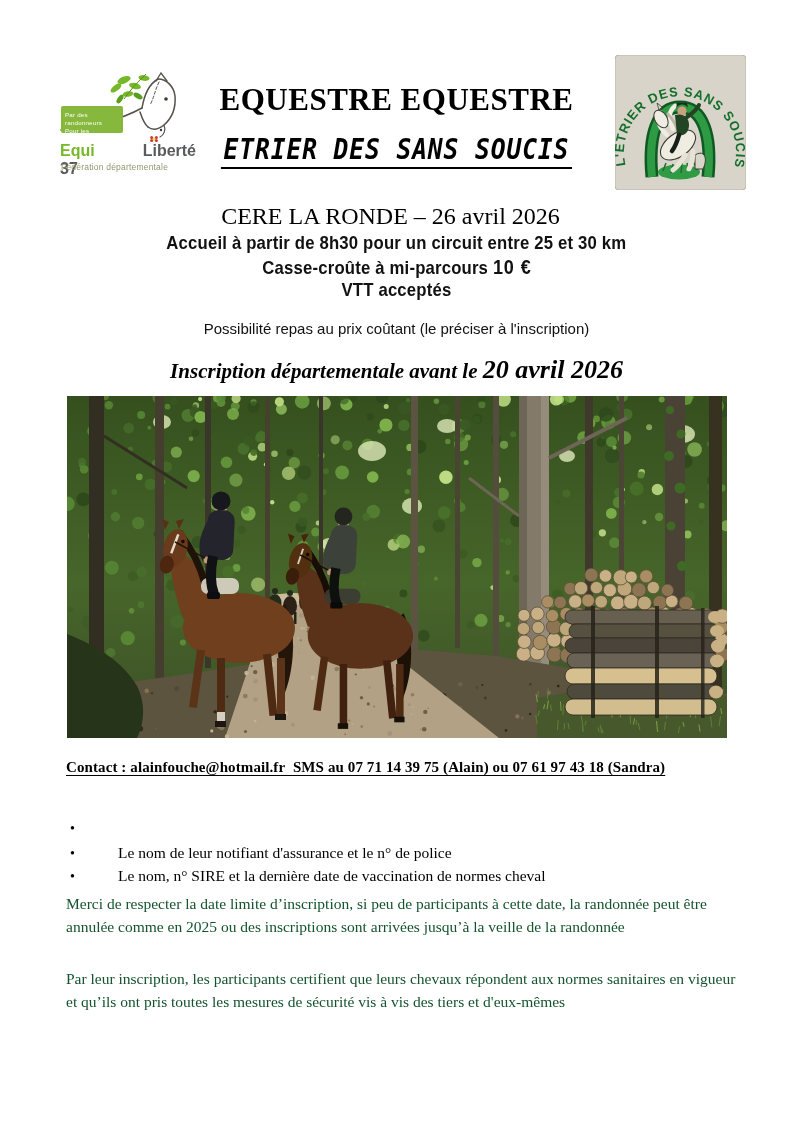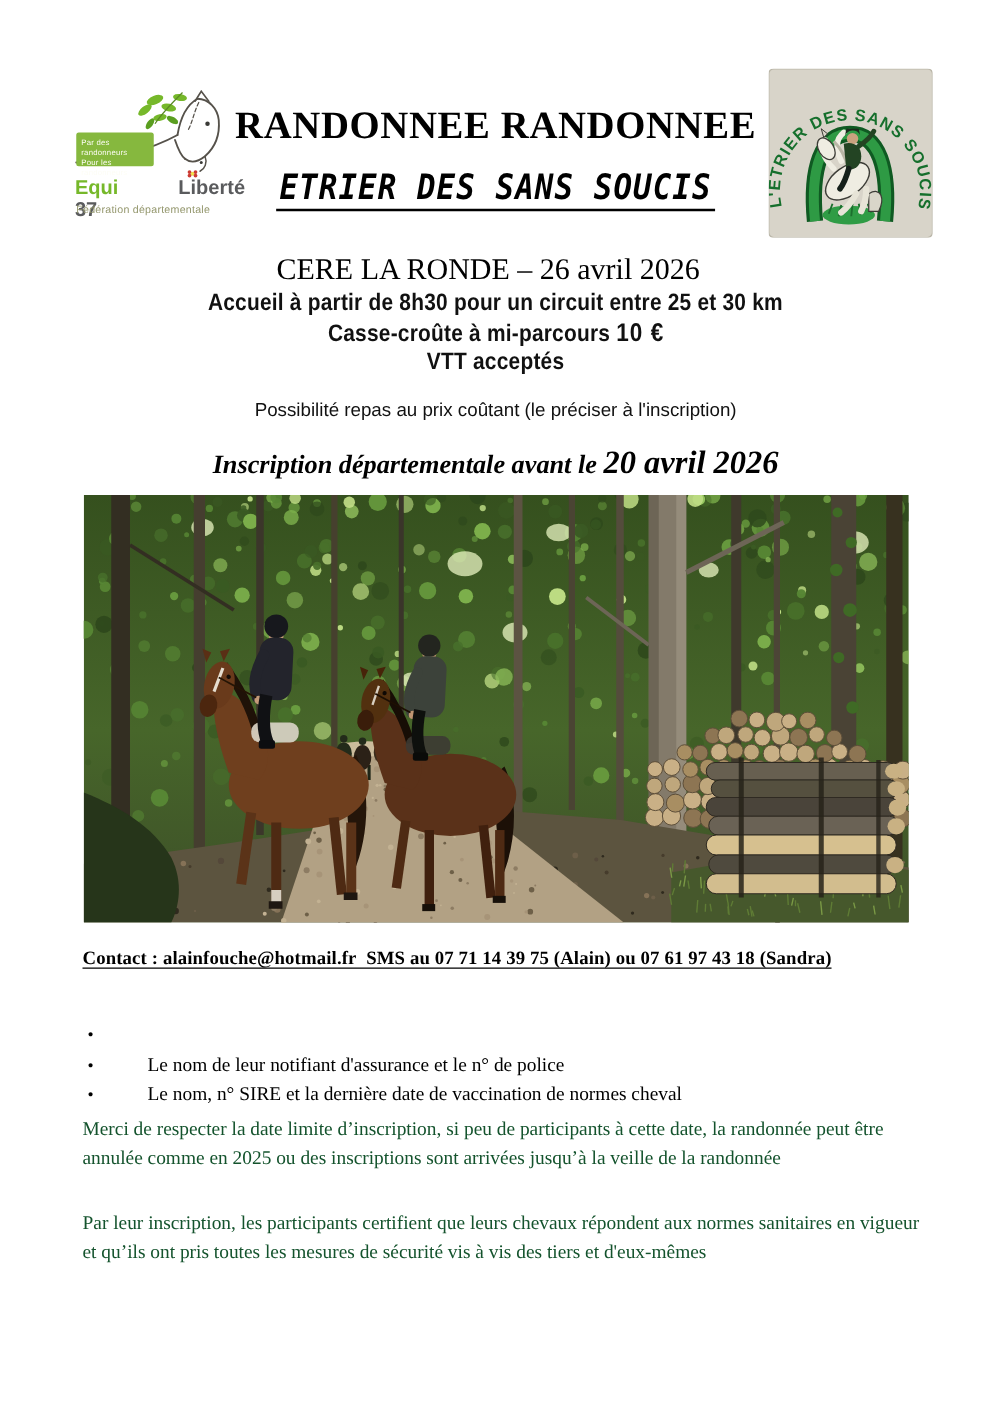--- a/index.html
+++ b/index.html
@@ -134,21 +134,21 @@
         <path d="M72,62 C78,58 82,54 84,50" fill="none" stroke="#234423" stroke-width="4" stroke-linecap="round"></path>
         <path d="M64,80 C62,87 60,92 57,96" fill="none" stroke="#15201a" stroke-width="4.5" stroke-linecap="round"></path>
       </g>
 
       <text font-family="Liberation Sans, DejaVu Sans, sans-serif" font-size="13.2" font-weight="700" fill="#156f2c" letter-spacing="1">
         <textPath href="#arcpath" startOffset="8" textLength="204" lengthAdjust="spacingAndGlyphs">L'ETRIER DES SANS SOUCIS</textPath>
       </text>
     </svg>
   </div>
 
-  <h1 class="abs title1">RANDONNEE RANDONNEE</h1>
+  <h1 class="abs title1">EQUESTRE EQUESTRE</h1>
   <h2 class="abs title2"><span class="und">ETRIER DES SANS SOUCIS</span></h2>
 
   <div class="abs locdate">CERE LA RONDE – 26 avril 2026</div>
   <div class="abs condline l1"><span class="cond">Accueil à partir de 8h30 pour un circuit entre 25 et 30 km</span></div>
   <div class="abs condline l2"><span class="cond"><span>Casse-croûte à mi-parcours </span><span class="price">10 €</span></span></div>
   <div class="abs meal">Possibilité repas au prix coûtant (le préciser à l'inscription)</div>
   <div class="abs condline l3"><span class="cond">VTT acceptés</span></div>
   <div class="abs deadline"><span class="pre">Inscription départementale avant le </span><span class="big">20 avril 2026</span></div>
 
   <div class="abs photo" role="img">

